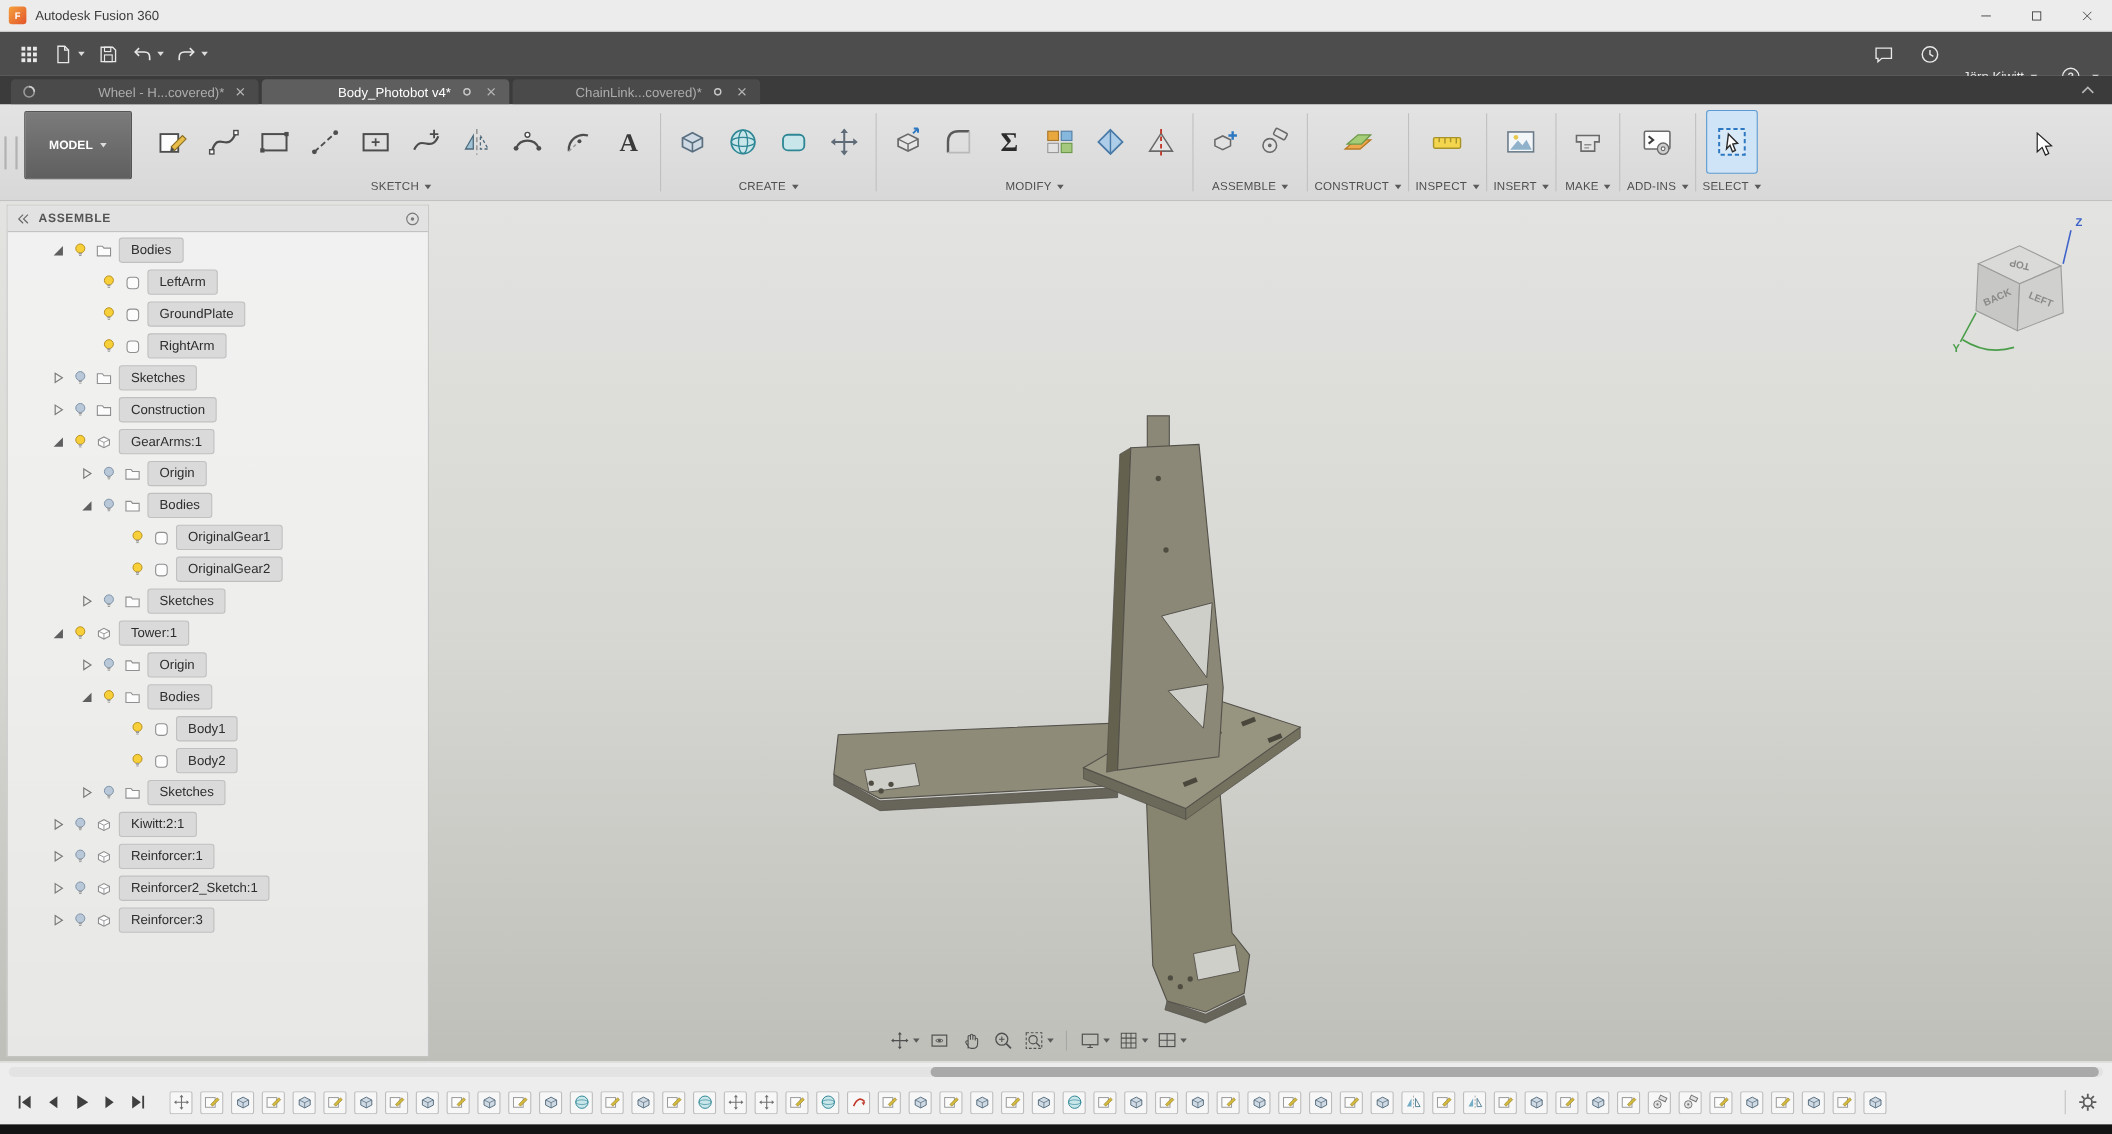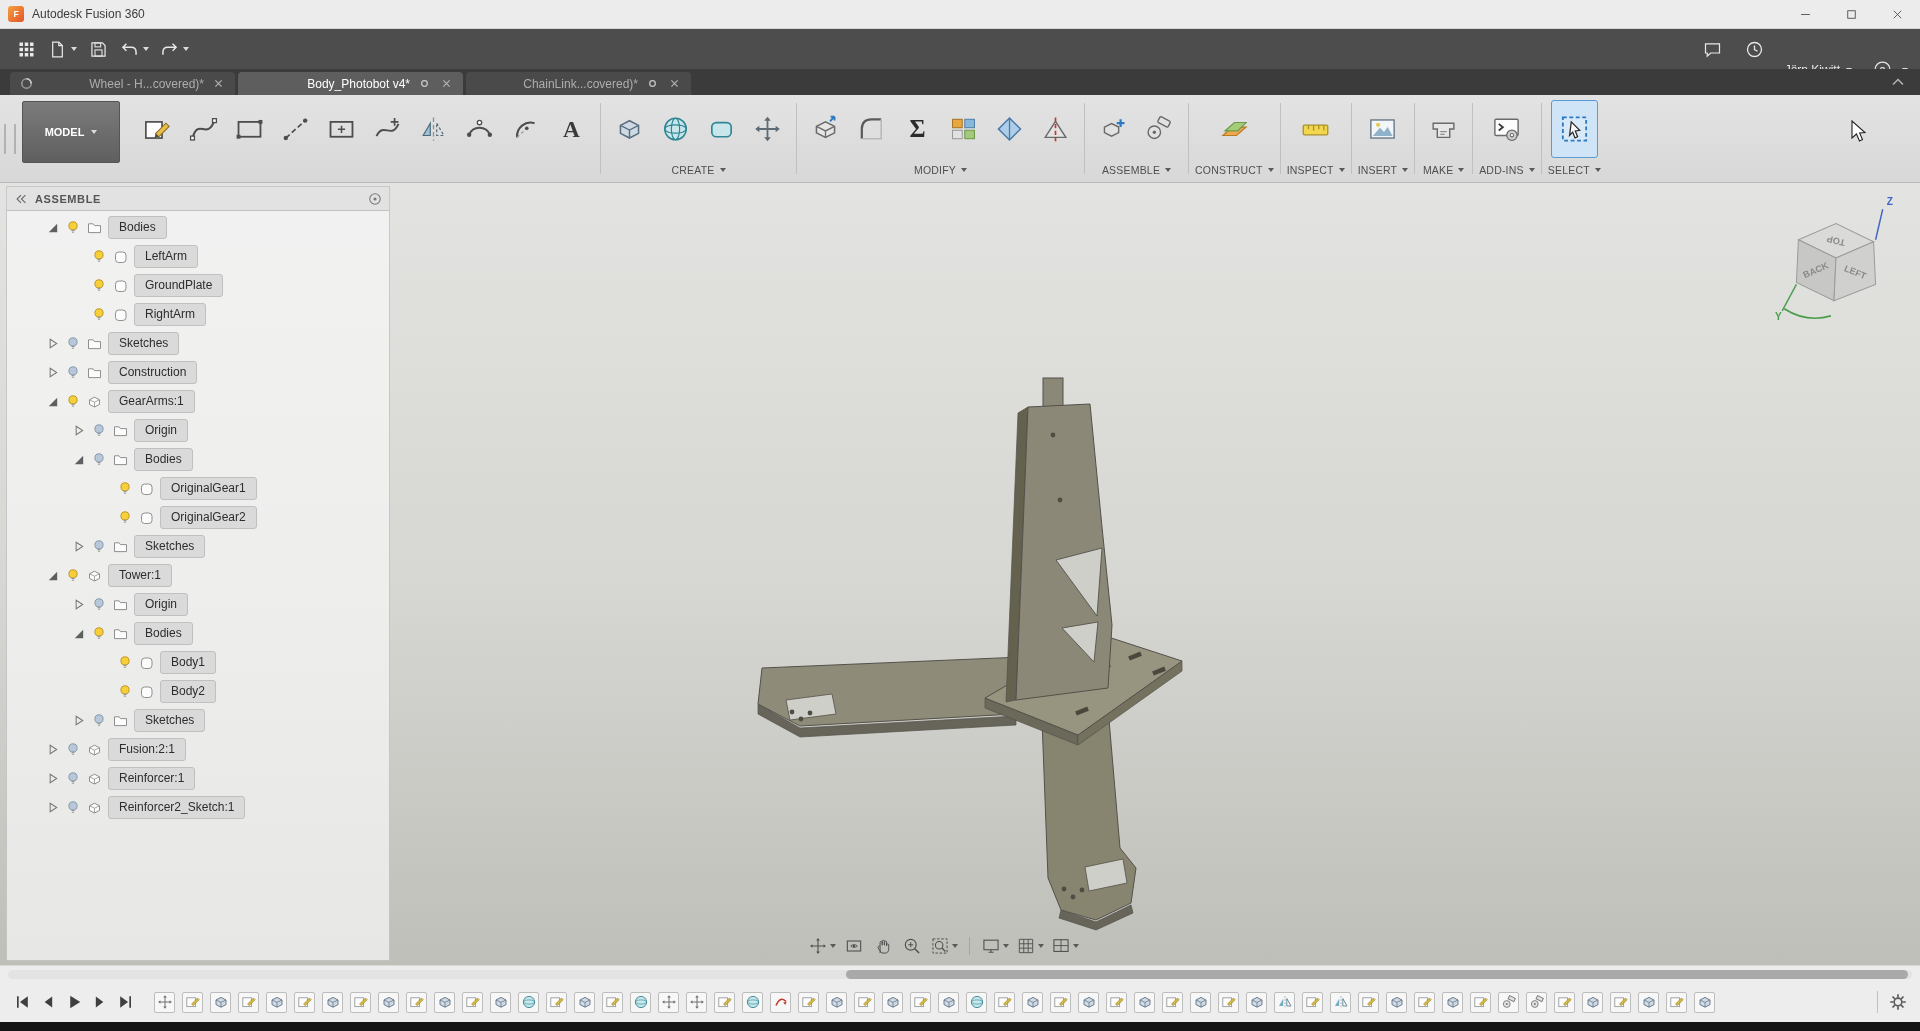--- a/index.html
+++ b/index.html
@@ -379,20 +379,24 @@
               </span>
             </button>
             <button class="rbtn">
               <span style="display:block;width:100%;height:100%">
                 <svg viewBox="0 0 24 24" xmlns="http://www.w3.org/2000/svg" width="100%" height="100%">
                   <text x="12" y="18.5" text-anchor="middle" font-size="18" font-weight="bold" fill="#3a3a3a" font-family="Liberation Serif, serif">A</text>
                 </svg>
               </span>
             </button>
           </div>
+          <div class="rlabel">
+            <span>SKETCH</span>
+            <span class="dd dark"></span>
+          </div>
         </div>
         <div class="rsep"></div>
         <div class="rgroup">
           <div class="ricons">
             <button class="rbtn">
               <span style="display:block;width:100%;height:100%">
                 <svg viewBox="0 0 24 24" xmlns="http://www.w3.org/2000/svg" width="100%" height="100%">
                   <path d="M5 9.2 L12 5.6 L19 9.2 V15.4 L12 19 L5 15.4 Z" fill="#cfdae4" stroke="#5a6f80" stroke-width="1.2"></path>
                   <path d="M5 9.2 L12 12.8 L19 9.2 M12 12.8 V19" fill="none" stroke="#5a6f80" stroke-width="1.1"></path>
                 </svg>
@@ -1048,21 +1052,21 @@
                 <path d="M6.6 10.2 h2.8 v1.6 h-2.8 Z" fill="#9a9a9a"></path>
                 <path d="M6.9 12.8 h2.2" stroke="#9a9a9a" stroke-width="0.9"></path>
               </svg>
             </span>
             <span class="ttype">
               <svg viewBox="0 0 16 16" xmlns="http://www.w3.org/2000/svg" width="100%" height="100%">
                 <path d="M3 5.8 L8 3.2 L13 5.8 V10.4 L8 13 L3 10.4 Z" fill="#fcfcfc" stroke="#8f8f8f" stroke-width="1"></path>
                 <path d="M3 5.8 L8 8.2 L13 5.8 M8 8.2 V13" fill="none" stroke="#8f8f8f" stroke-width="0.8"></path>
               </svg>
             </span>
-            <span class="tlabel">Fusion:2:1</span>
+            <span class="tlabel">Kiwitt:2:1</span>
           </div>
           <div class="trow" style="padding-left:38px">
             <span class="texp">
               <svg viewBox="0 0 16 16" xmlns="http://www.w3.org/2000/svg" width="100%" height="100%">
                 <path d="M5.5 3.5 L12.5 8 L5.5 12.5 Z" fill="none" stroke="#787878" stroke-width="1.1"></path>
               </svg>
             </span>
             <span class="tbulb">
               <svg viewBox="0 0 16 16" xmlns="http://www.w3.org/2000/svg" width="100%" height="100%">
                 <circle cx="8" cy="6.4" r="4.1" fill="#b8c8d8" stroke="#7e93a8" stroke-width="0.9"></circle>
@@ -1091,20 +1095,41 @@
                 <path d="M6.9 12.8 h2.2" stroke="#9a9a9a" stroke-width="0.9"></path>
               </svg>
             </span>
             <span class="ttype">
               <svg viewBox="0 0 16 16" xmlns="http://www.w3.org/2000/svg" width="100%" height="100%">
                 <path d="M3 5.8 L8 3.2 L13 5.8 V10.4 L8 13 L3 10.4 Z" fill="#fcfcfc" stroke="#8f8f8f" stroke-width="1"></path>
                 <path d="M3 5.8 L8 8.2 L13 5.8 M8 8.2 V13" fill="none" stroke="#8f8f8f" stroke-width="0.8"></path>
               </svg>
             </span>
             <span class="tlabel">Reinforcer2_Sketch:1</span>
+          </div>
+          <div class="trow" style="padding-left:38px">
+            <span class="texp">
+              <svg viewBox="0 0 16 16" xmlns="http://www.w3.org/2000/svg" width="100%" height="100%">
+                <path d="M5.5 3.5 L12.5 8 L5.5 12.5 Z" fill="none" stroke="#787878" stroke-width="1.1"></path>
+              </svg>
+            </span>
+            <span class="tbulb">
+              <svg viewBox="0 0 16 16" xmlns="http://www.w3.org/2000/svg" width="100%" height="100%">
+                <circle cx="8" cy="6.4" r="4.1" fill="#b8c8d8" stroke="#7e93a8" stroke-width="0.9"></circle>
+                <path d="M6.6 10.2 h2.8 v1.6 h-2.8 Z" fill="#9a9a9a"></path>
+                <path d="M6.9 12.8 h2.2" stroke="#9a9a9a" stroke-width="0.9"></path>
+              </svg>
+            </span>
+            <span class="ttype">
+              <svg viewBox="0 0 16 16" xmlns="http://www.w3.org/2000/svg" width="100%" height="100%">
+                <path d="M3 5.8 L8 3.2 L13 5.8 V10.4 L8 13 L3 10.4 Z" fill="#fcfcfc" stroke="#8f8f8f" stroke-width="1"></path>
+                <path d="M3 5.8 L8 8.2 L13 5.8 M8 8.2 V13" fill="none" stroke="#8f8f8f" stroke-width="0.8"></path>
+              </svg>
+            </span>
+            <span class="tlabel">Reinforcer:3</span>
           </div>
         </div>
     </div>
 
     <div class="navbar" id="navbar">
         <button class="nbtn">
           <span style="display:block;width:20px;height:20px">
             <svg viewBox="0 0 24 24" xmlns="http://www.w3.org/2000/svg" width="100%" height="100%">
               <path d="M12 4 V20 M4 12 H20" stroke="#4f4f4f" stroke-width="1.3"></path>
               <path d="M12 2.5 l-2.2 2.8 h4.4 Z M12 21.5 l-2.2 -2.8 h4.4 Z M2.5 12 l2.8 -2.2 v4.4 Z M21.5 12 l-2.8 -2.2 v4.4 Z" fill="#4f4f4f"></path>

